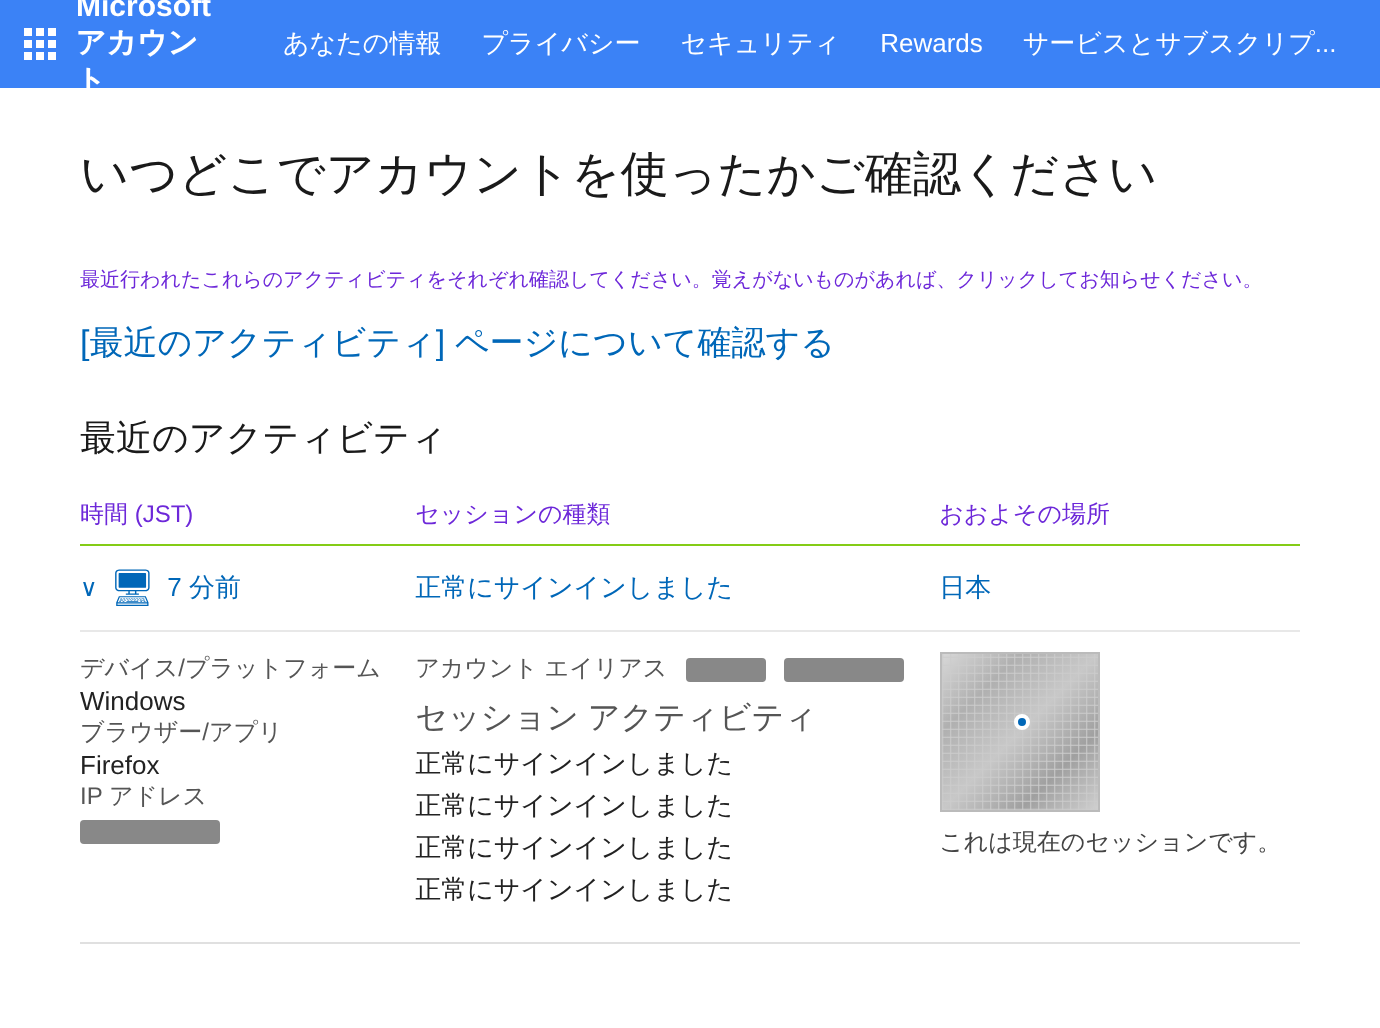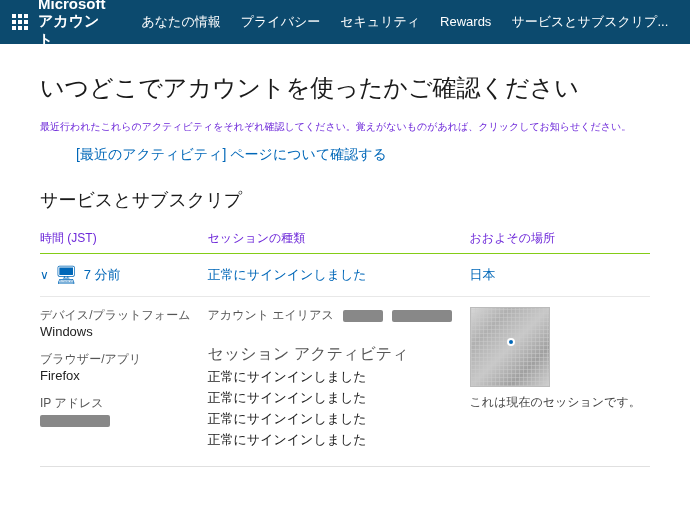--- a/index.html
+++ b/index.html
@@ -8,21 +8,21 @@
       font-size: 14px;
       background: #fff;
       color: #333;
       width: 690px;
       min-height: 514px;
       overflow-x: hidden;
     }
 
     
     .brand-bar {
-      background: #0c4a6e;
+      background: #3b82f6;
       display: flex;
       align-items: center;
       padding: 0 12px;
       height: 44px;
     }
     .brand-bar .grid-dots {
       display: grid;
       grid-template-columns: repeat(3, 4px);
       grid-template-rows: repeat(3, 4px);
       gap: 2px;
@@ -61,39 +61,38 @@
 
     
     .main-content {
       padding: 28px 40px 20px 40px;
     }
 
     .page-title {
       font-size: 24px;
       font-weight: 300;
       color: #1a1a1a;
-      margin-bottom: 16px;
+      margin-bottom: 30px;
       line-height: 1.3;
     }
 
     .subtitle {
       font-size: 10px;
       color: #6d28d9;
       margin-bottom: 12px;
       line-height: 1.5;
     }
 
     .link-blue {
       color: #0067b8;
       cursor: pointer;
-      font-size: 14px;
+      font-size: 17px;
       display: block;
       margin-bottom: 4px;
       text-decoration: none;
-      margin-left: 36px;
     }
 
     .section-title {
       font-size: 18px;
       font-weight: 400;
       color: #1a1a1a;
       margin: 24px 0 12px 0;
     }
 
     
@@ -152,35 +151,34 @@
       vertical-align: top;
       border-bottom: 1px solid #e0e0e0;
     }
     .detail-row td:first-child {
       padding-left: 0;
     }
 
     .detail-col {
       display: flex;
       flex-direction: column;
-      gap: 12px;
     }
     .detail-block .label {
       font-size: 12px;
       color: #555;
     }
     .detail-block .value {
       font-size: 13px;
       color: #222;
     }
 
     .session-col {
       display: flex;
       flex-direction: column;
-      gap: 20px;
+      gap: 6px;
     }
     .account-alias-row {
       display: flex;
       align-items: center;
       gap: 6px;
     }
     .alias-label { font-size: 12px; color: #555; }
     .session-activity-label {
       font-size: 16px;
       color: #555;
@@ -246,21 +244,21 @@
   <span class="nav-link">セキュリティ</span>
   <span class="nav-link">Rewards</span>
   <span class="nav-link">サービスとサブスクリプ...</span>
 </div>
 
 <div class="main-content">
   <h1 class="page-title">いつどこでアカウントを使ったかご確認ください</h1>
   <p class="subtitle">最近行われたこれらのアクティビティをそれぞれ確認してください。覚えがないものがあれば、クリックしてお知らせください。</p>
   <a class="link-blue">[最近のアクティビティ] ページについて確認する</a>
 
-  <h2 class="section-title">サービスとサブスクリプ</h2>
+  <h2 class="section-title">最近のアクティビティ</h2>
 
   <table class="activity-table">
     <thead>
       <tr>
         <th>
           <span>時間 (JST)</span>
         </th>
         <th></th>
         <th>
           <span>セッションの種類</span>

